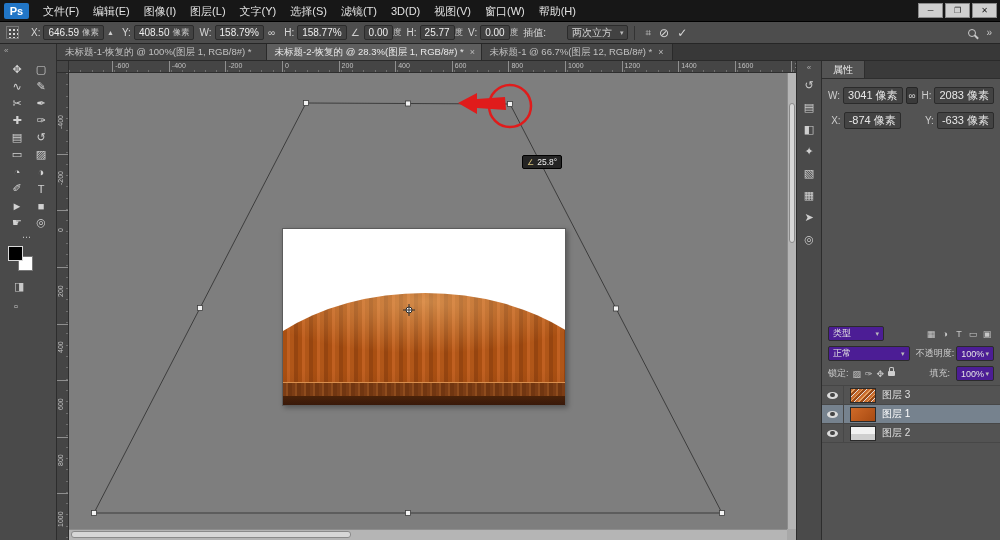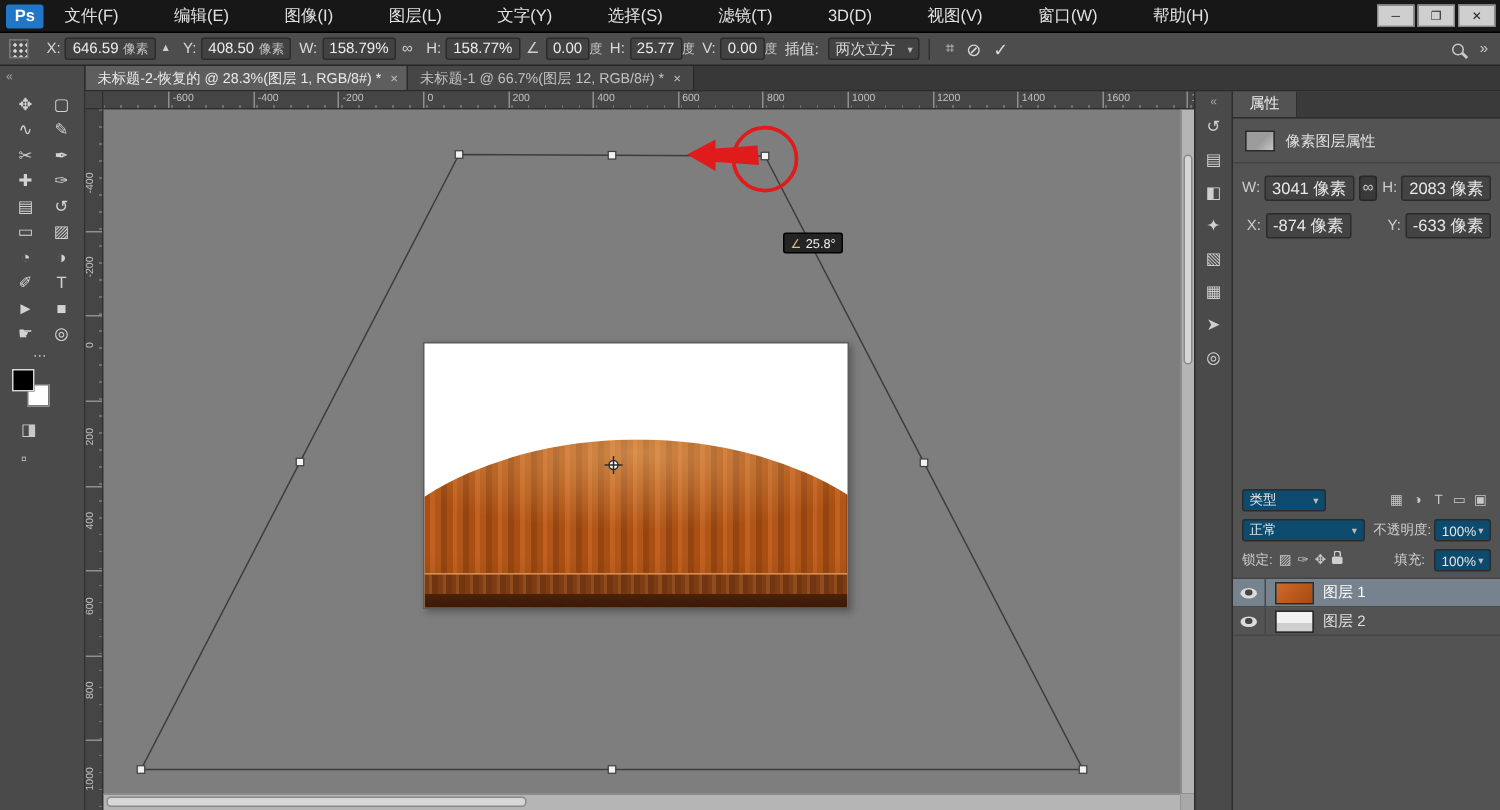--- a/index.html
+++ b/index.html
@@ -3,34 +3,34 @@
 <meta charset="utf-8">
 <style>
   * { margin:0; padding:0; box-sizing:border-box; }
   html,body { width:1000px; height:540px; }
   body { font-family:"Liberation Sans","DejaVu Sans",sans-serif; background:#535353; overflow:hidden; }
   #app { position:relative; width:1000px; height:540px; background:#535353; overflow:hidden; }
 
   
   .menubar { position:absolute; left:0; top:0; width:1000px; height:22px; background:#171717; display:flex; align-items:center; color:#e2e2e2; font-size:11px; border-bottom:1px solid #000; }
   .ps-logo { width:25px; height:16px; margin:0 7px 0 4px; background:#2176c7; color:#fff; font-weight:bold; font-size:11px; display:flex; align-items:center; justify-content:center; border-radius:2px; }
-  .menus { display:flex; align-items:center; height:100%;gap:23px; }
+  .menus { display:flex; align-items:center; height:100%; }
   .menu-item { padding:0 7px; line-height:22px; cursor:default; }
   .win-controls { margin-left:auto; display:flex; gap:2px; padding-right:3px; }
   .win-btn { width:25px; height:15px; background:#cfcfcf; color:#222; font-size:8px; display:flex; align-items:center; justify-content:center; border:1px solid #8a8a8a; }
 
   
   .optionsbar { position:absolute; left:0; top:22px; width:1000px; height:22px; background:#4d4d4d; border-bottom:1px solid #262626; display:flex; align-items:center; font-size:10px; color:#d8d8d8; }
   .ref-grid { width:13px; height:13px; margin:0 7px 0 6px; border:1px solid #777; background-image:radial-gradient(#d6d6d6 1px, transparent 1.2px); background-size:4px 4px; background-position:1px 1px; }
   .ob-label { margin:0 3px 0 5px; white-space:nowrap; }
   .ob-field { height:15px; background:#424242; border:1px solid #2b2b2b; border-radius:2px; padding:0 4px; display:flex; align-items:center; gap:3px; color:#eee; white-space:nowrap; }
   .ob-unit { font-size:8.5px; color:#c4c4c4; }
   .ob-delta { font-size:7px; color:#cfcfcf; margin:0 3px; }
   .ob-ic { font-size:10px; color:#cfcfcf; margin:0 4px; }
-  .ob-select { height:15px; background:#424242; border:1px solid #2b2b2b; border-radius:2px; padding:0 4px; display:flex; align-items:center; gap:8px; margin-left:3px; white-space:nowrap; }
+  .ob-select { height:15px; background:#424242; border:1px solid #2b2b2b; border-radius:2px; padding:0 4px; display:flex; align-items:center; gap:8px; margin-left:18px; white-space:nowrap; }
   .ob-caret { font-size:7px; color:#bbb; }
   .ob-div { width:1px; height:14px; background:#333; margin:0 6px; }
   .ob-cancel,.ob-commit { font-size:12px; color:#d8d8d8; margin:0 4px; }
   .ob-right { margin-left:auto; display:flex; align-items:center; gap:10px; padding-right:8px; }
   .mag { width:8px; height:8px; border:1.5px solid #c9c9c9; border-radius:50%; position:relative; }
   .mag:after { content:""; position:absolute; width:5px; height:1.5px; background:#c9c9c9; transform:rotate(45deg); right:-4px; bottom:-2px; }
   .chev { font-size:10px; color:#c9c9c9; }
 
   
   .tabbar { position:absolute; left:0; top:44px; width:1000px; height:17px; background:#383838; display:flex; align-items:stretch; padding-left:57px; font-size:9.5px; color:#c2c2c2; border-bottom:1px solid #2a2a2a; }
@@ -94,21 +94,21 @@
   .prop-type-row { display:flex; align-items:center; gap:7px; padding:8px 8px 7px; font-size:10px; color:#e0e0e0; border-bottom:1px solid #454545; }
   .layer-thumb-ic { width:20px; height:14px; border:1px solid #2c2c2c; background:linear-gradient(135deg,#9c9c9c 55%,#c6c6c6); }
   .prop-row { display:flex; align-items:center; margin:8px 6px 0; font-size:10px; color:#cdcdcd; }
   .prop-label { width:16px; text-align:right; margin-right:3px; }
   .prop-field { height:17px; background:#434343; border:1px solid #2b2b2b; border-radius:2px; font-size:11px; color:#e8e8e8; display:flex; align-items:center; padding:0 4px; width:62px; white-space:nowrap; }
   .link-chip { width:20px; height:17px; background:#3a3a3a; border:1px solid #262626; border-radius:2px; margin:0 3px; display:flex; align-items:center; justify-content:center; color:#cfcfcf; font-size:10px; }
   .chip-space { width:26px; }
 
   .layers { position:absolute; left:822px; top:322px; width:178px; height:218px; background:#535353; }
   .filter-row { display:flex; align-items:center; gap:3px; padding:4px 6px 3px; }
-  .mini-select { display:flex; align-items:center; justify-content:space-between; background:#0c4a6e; border:1px solid #2b2b2b; border-radius:2px; height:15px; padding:0 4px; font-size:9px; color:#e4e4e4; white-space:nowrap; }
+  .mini-select { display:flex; align-items:center; justify-content:space-between; background:#4c1d95; border:1px solid #2b2b2b; border-radius:2px; height:15px; padding:0 4px; font-size:9px; color:#e4e4e4; white-space:nowrap; }
   .type-select { width:56px; }
   .filter-ic { width:14px; text-align:center; font-size:9px; color:#c8c8c8; }
   .blend-row { display:flex; align-items:center; padding:2px 6px 3px; font-size:9px; color:#cfcfcf; }
   .blend-select { width:82px; }
   .blend-row .lbl { margin-left:6px; margin-right:2px; white-space:nowrap; }
   .opacity-select { width:38px; }
   .lock-row { display:flex; align-items:center; gap:4px; padding:2px 6px 4px; font-size:9px; color:#cfcfcf; border-bottom:1px solid #454545; }
   .lock-ic { font-size:9px; color:#c8c8c8; }
   .fill-select { width:38px; }
   .lock-row .lbl2 { margin-left:auto; margin-right:2px; }
@@ -201,20 +201,24 @@
     <span class="ob-cancel">⊘</span>
     <span class="ob-commit">✓</span>
     <span class="ob-right">
       <span class="mag"></span>
       <span class="chev">»</span>
     </span>
   </div>
 
   <div class="tabbar">
 
+      <div class="tab" style="--i: 0;">
+        <span>未标题-1-恢复的 @ 100%(图层 1, RGB/8#) *</span>
+        <span class="tab-close"></span>
+      </div>
 
       <div class="tab active" style="--i: 1;">
         <span>未标题-2-恢复的 @ 28.3%(图层 1, RGB/8#) *</span>
         <span class="tab-close">×</span>
       </div>
 
       <div class="tab" style="--i: 2;">
         <span>未标题-1 @ 66.7%(图层 12, RGB/8#) *</span>
         <span class="tab-close">×</span>
       </div>
@@ -337,24 +341,20 @@
         <span class="dock-ic" style="--i: 5;">▦</span>
         <span class="dock-ic" style="--i: 6;">➤</span>
         <span class="dock-ic" style="--i: 7;">◎</span>
       </div>
   </div>
 
   <div class="props">
     <div class="panel-tabs-row">
       <span class="ptab active">属性</span>
     </div>
-    <div class="prop-type-row">
-      <span class="layer-thumb-ic"></span>
-      <span>像素图层属性</span>
-    </div>
     <div class="prop-row">
       <span class="prop-label">W:</span>
       <span class="prop-field">3041 像素</span>
       <span class="link-chip">∞</span>
       <span class="prop-label">H:</span>
       <span class="prop-field">2083 像素</span>
     </div>
     <div class="prop-row">
       <span class="prop-label">X:</span>
       <span class="prop-field">-874 像素</span>
@@ -400,20 +400,28 @@
         </span>
       <span class="lock"></span>
       <span class="lbl2">填充:</span>
       <span class="mini-select fill-select">
         <span>100%</span>
         <span class="ob-caret">▾</span>
       </span>
     </div>
     <div>
 
+        <div class="layer-row" style="--i: 0;">
+          <span class="eye-cell">
+            <span class="eye"></span>
+          </span>
+          <span class="thumb t-pattern"></span>
+          <span>图层 3</span>
+
+        </div>
 
         <div class="layer-row sel" style="--i: 1;">
           <span class="eye-cell">
             <span class="eye"></span>
           </span>
           <span class="thumb t-orange"></span>
           <span>图层 1</span>
 
         </div>
 

